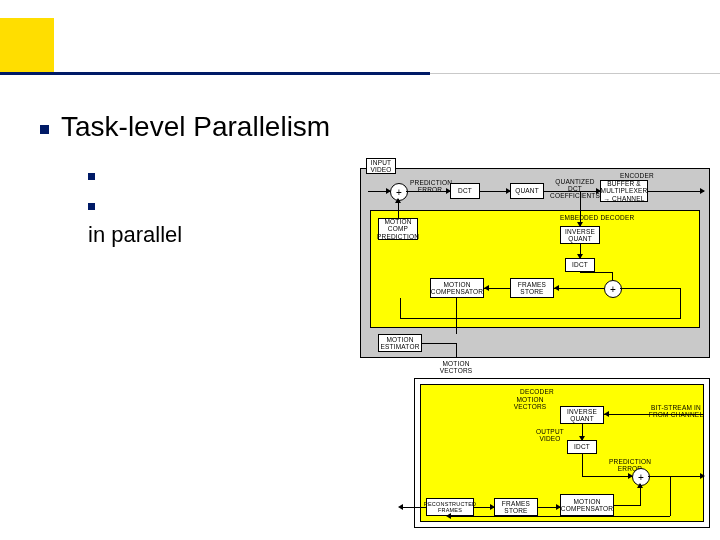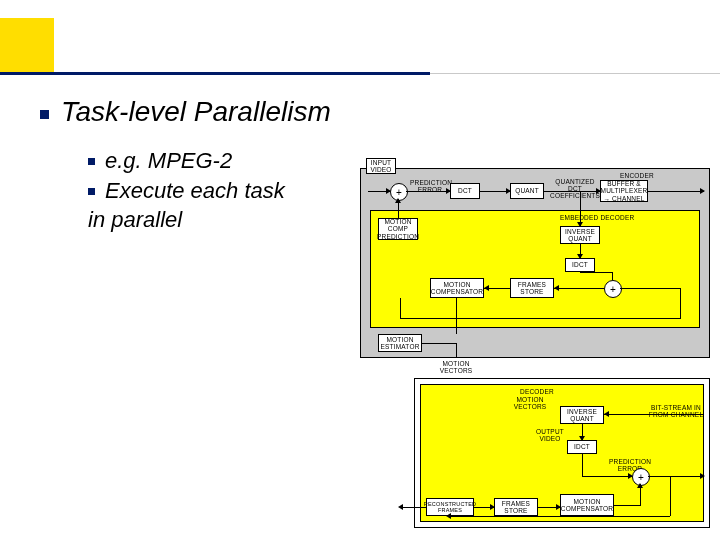--- a/index.html
+++ b/index.html
@@ -48,23 +48,22 @@
     left: 64px;
     top: 22px;
     font-family: "Times New Roman", Times, serif;
     font-size: 38px;
     color: #000;
   }
 
   .content {
     position: absolute;
     left: 40px;
-    top: 96px;
+    top: 111px;
     width: 640px;
-    font-style: italic;
   }
 
   .bullet-sq {
     display: inline-block;
     width: 9px;
     height: 9px;
     background: #001a66;
     margin-right: 12px;
     vertical-align: 2px;
   }
@@ -197,24 +196,24 @@
 
   <div class="title-decor"></div>
   <div class="title-line"></div>
   <div class="title-line-thin"></div>
 
   <div class="content">
     <div class="lvl1">
       <span class="bullet-sq"></span><span>Task-level Parallelism</span>
     </div>
     <div class="lvl2">
-      <span class="bullet-sq small"></span><span>e.g. MPEG-2</span>
+      <span class="bullet-sq small"></span>
     </div>
     <div class="lvl2">
-      <span class="bullet-sq small"></span><span>Execute each task</span>
+      <span class="bullet-sq small"></span>
     </div>
     <div class="lvl2-plain">
       <span>in parallel</span>
     </div>
   </div>
 
   <div class="diagram">
 
     <div class="panel grey" style="left:0;top:10px;width:350px;height:190px"></div>
 

